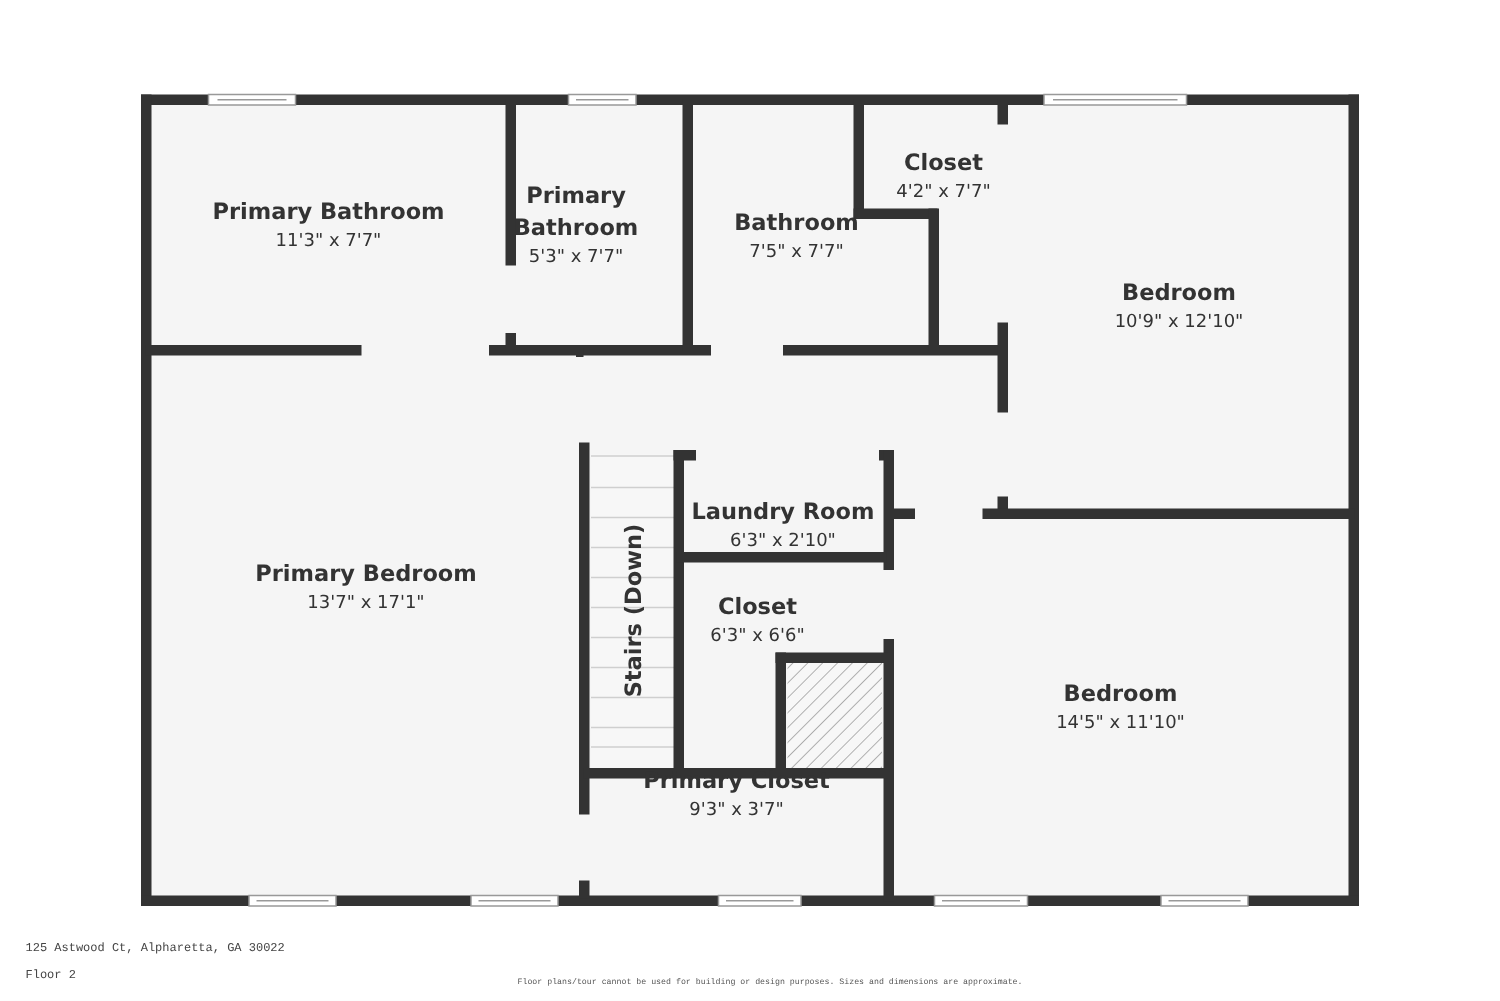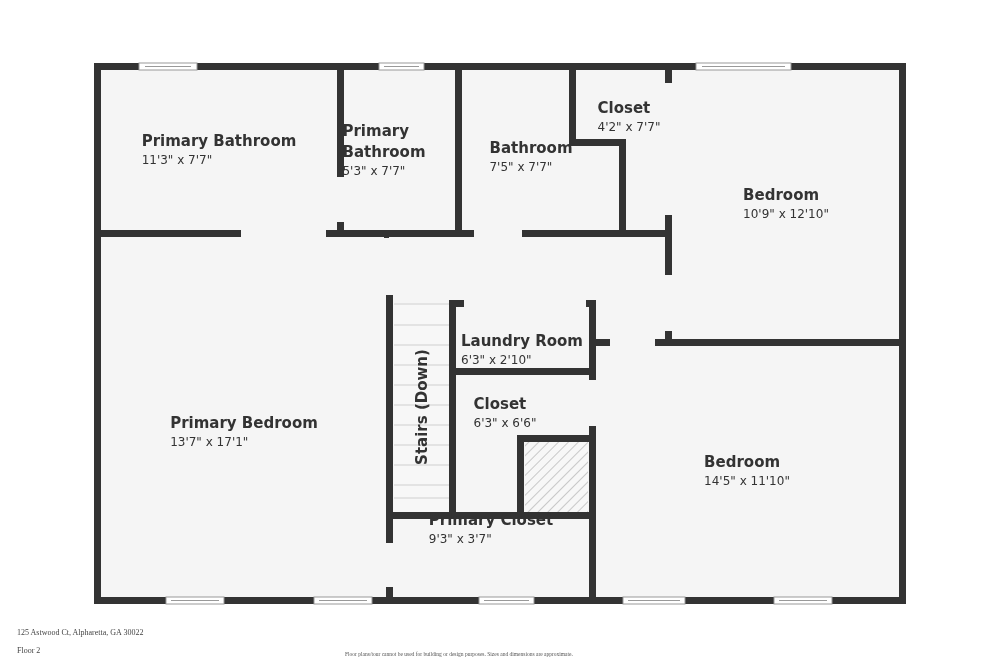--- a/index.html
+++ b/index.html
@@ -1,22 +1,22 @@
 <!DOCTYPE html>
 <html><head>
 <meta charset="utf-8">
 <style>
   html,body{margin:0;padding:0;background:#fff;}
   body{width:1000px;height:667px;position:relative;overflow:hidden;font-family:"DejaVu Sans","Liberation Sans",sans-serif;}
   #plan{position:absolute;left:0;top:0;}
-  .room-label{position:absolute;text-align:left;color:#333;transform:translate(-50%,-50%);white-space:nowrap;}
+  .room-label{position:absolute;text-align:center;color:#333;transform:translate(-50%,-50%);white-space:nowrap;}
   .room-name{font-size:15px;font-weight:bold;line-height:21px;}
   .room-dim{font-size:12px;line-height:17px;}
   .stairs-label{position:absolute;left:422px;top:407px;transform:translate(-50%,-50%) rotate(-90deg);font-size:15px;font-weight:bold;color:#333;white-space:nowrap;}
-  .footer{position:absolute;font-family:Liberation Serif, serif;color:#444;}
+  .footer{position:absolute;font-family:Liberation Mono, monospace;color:#444;}
   .addr{left:17px;top:628px;font-size:8px;}
   .floor{left:17px;top:646px;font-size:8px;}
   .disc{left:345px;top:651px;font-size:5.5px;color:#555;}
 </style>
 </head>
 <body>
 
 <svg id="plan" width="1000" height="667" viewBox="0 0 1000 667">
 
   <rect x="97" y="66" width="806" height="535" fill="#f5f5f5"></rect>
@@ -134,21 +134,21 @@
   <div class="room-dim">4'2" x 7'7"</div>
 </div>
 <div class="room-label" style="left:786px;top:204px">
   <div class="room-name">Bedroom</div>
   <div class="room-dim">10'9" x 12'10"</div>
 </div>
 <div class="room-label" style="left:522px;top:350px">
   <div class="room-name">Laundry Room</div>
   <div class="room-dim">6'3" x 2'10"</div>
 </div>
-<div class="room-label" style="left:244px;top:432px">
+<div class="room-label" style="left:244px;top:391px">
   <div class="room-name">Primary Bedroom</div>
   <div class="room-dim">13'7" x 17'1"</div>
 </div>
 <div class="room-label" style="left:505px;top:413px">
   <div class="room-name">Closet</div>
   <div class="room-dim">6'3" x 6'6"</div>
 </div>
 <div class="room-label" style="left:747px;top:471px">
   <div class="room-name">Bedroom</div>
   <div class="room-dim">14'5" x 11'10"</div>

